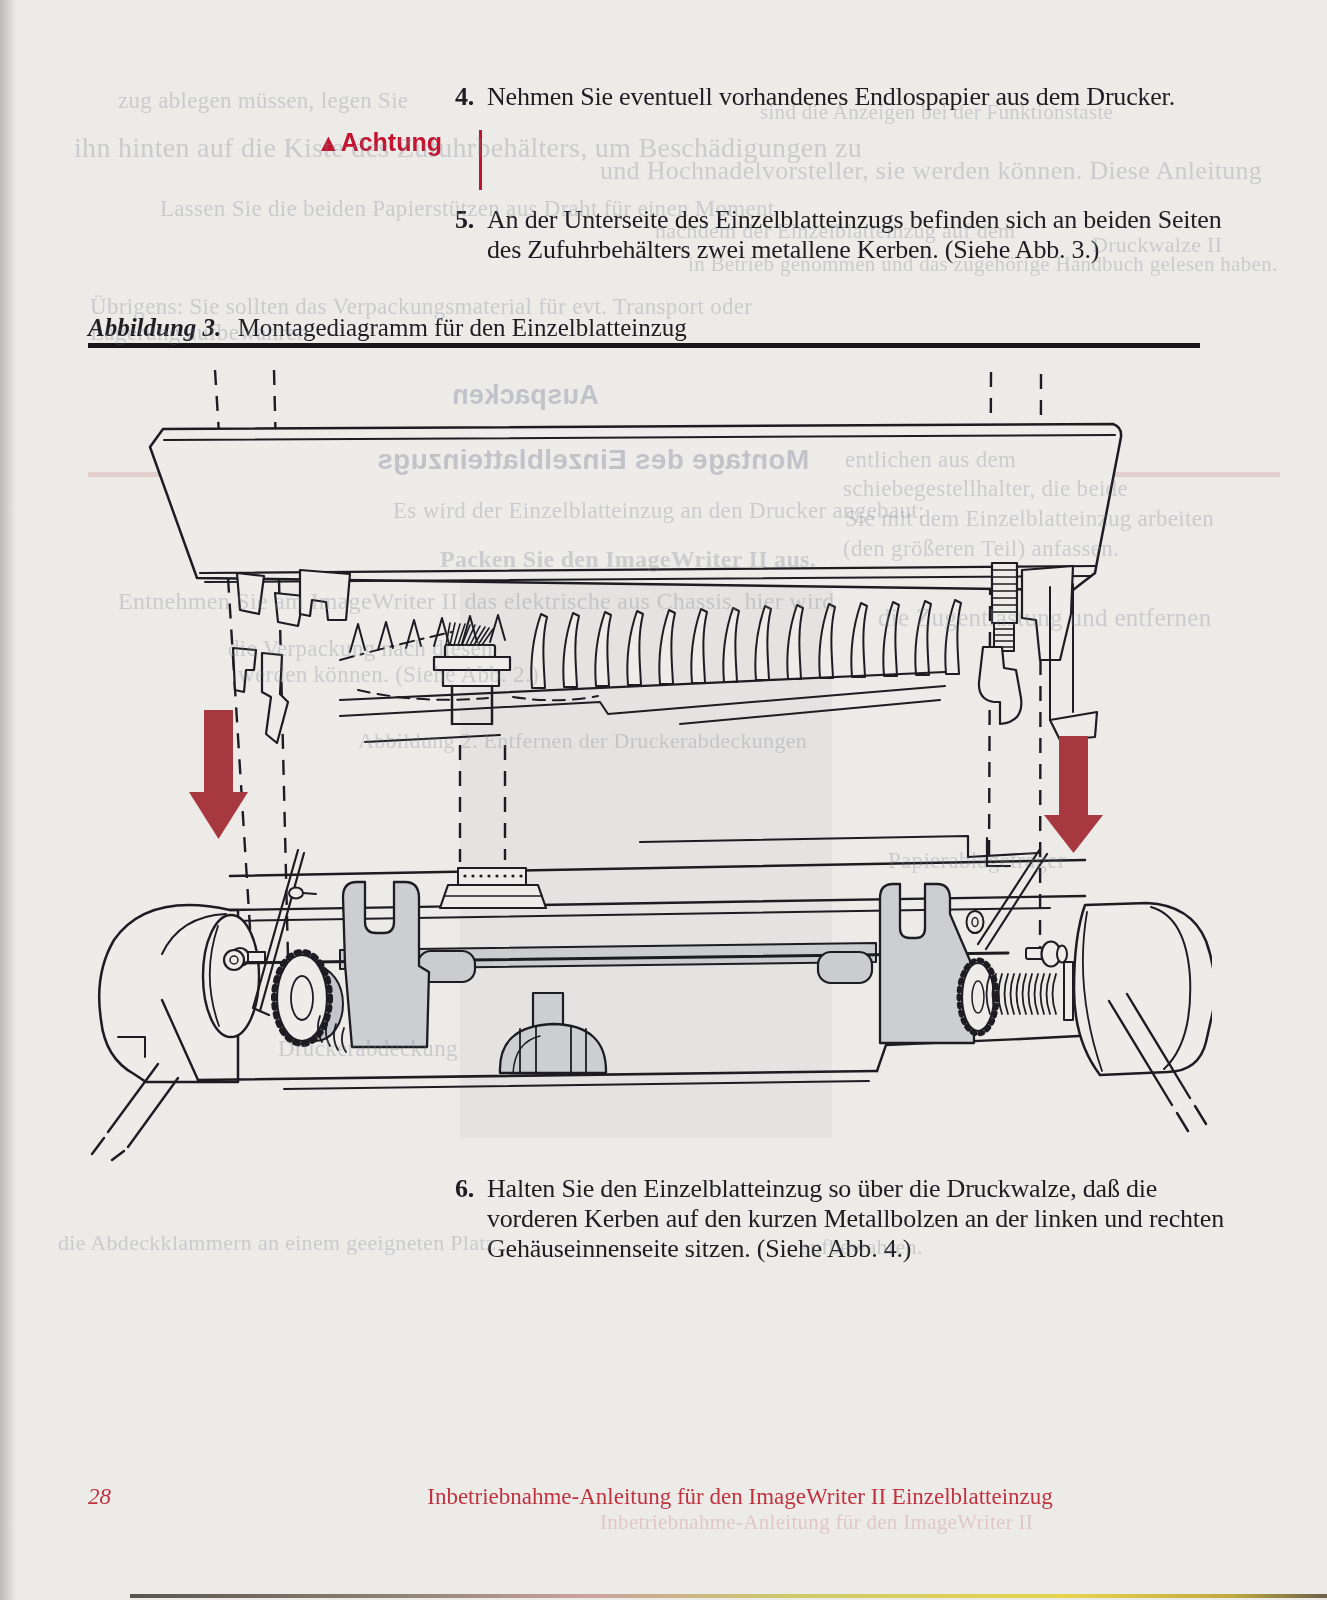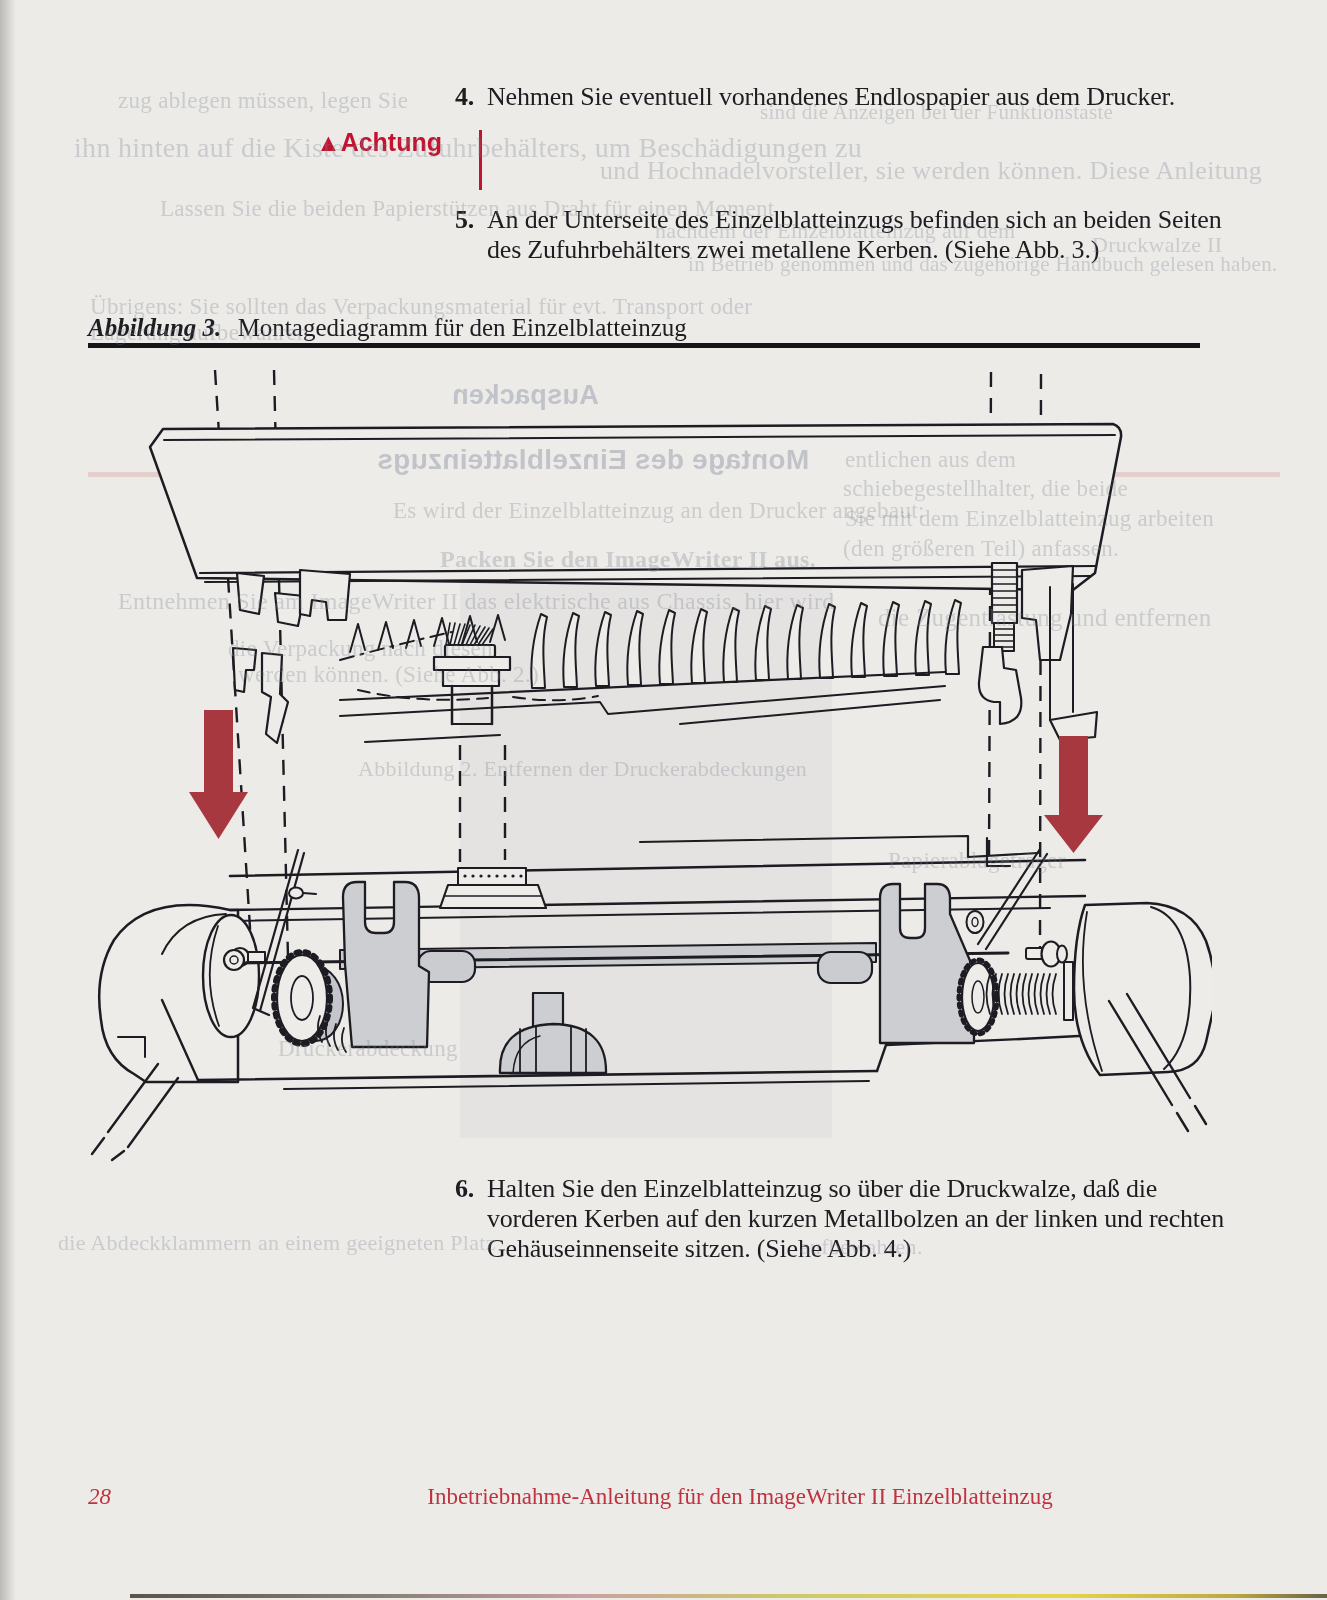--- a/index.html
+++ b/index.html
@@ -274,22 +274,23 @@
       <div class="ghost" style="left: 393px; top: 498px; font-size: 23px;">Es wird der Einzelblatteinzug an den Drucker angebaut:</div>
       <div class="ghost" style="left: 440px; top: 546px; font-size: 24px; font-weight: 600;">Packen Sie den ImageWriter II aus.</div>
       <div class="ghost" style="left: 118px; top: 588px; font-size: 24px;">Entnehmen Sie am ImageWriter II das elektrische aus Chassis, hier wird</div>
       <div class="ghost" style="left: 845px; top: 447px; font-size: 23px;">entlichen aus dem</div>
       <div class="ghost" style="left: 843px; top: 476px; font-size: 23px;">schiebegestellhalter, die beide</div>
       <div class="ghost" style="left: 845px; top: 506px; font-size: 23px;">Sie mit dem Einzelblatteinzug arbeiten</div>
       <div class="ghost" style="left: 843px; top: 536px; font-size: 23px;">(den größeren Teil) anfassen.</div>
       <div class="ghost" style="left: 878px; top: 604px; font-size: 25px;">die Zugentlastung und entfernen</div>
       <div class="ghost" style="left: 228px; top: 636px; font-size: 23px;">die Verpackung nach diesen</div>
       <div class="ghost" style="left: 238px; top: 662px; font-size: 23px;">werden können. (Siehe Abb. 2.)</div>
-      <div class="ghost" style="left: 358px; top: 728px; font-size: 22px; margin-top: 28px;">Abbildung 2.  Entfernen der Druckerabdeckungen</div>
+      <div class="ghost" style="left: 358px; top: 728px; font-size: 22px;">Abbildung 2.  Entfernen der Druckerabdeckungen</div>
       <div class="ghost" style="left: 888px; top: 848px; font-size: 23px;">Papierablageträger</div>
       <div class="ghost" style="left: 278px; top: 1000px; font-size: 23px; margin-top: 36px;">Druckerabdeckung</div>
       <div class="ghost" style="left: 58px; top: 1230px; font-size: 22px;">die Abdeckklammern an einem geeigneten Platz</div>
       <div class="ghost" style="left: 800px; top: 1234px; font-size: 22px;">aufbewahren.</div>
+      <div class="ghost red" style="left: 600px; top: 1510px; font-size: 21px;">Inbetriebnahme-Anleitung für den ImageWriter II</div>
     </div>
 
   <div class="edge-left"></div>
   <div class="edge-bottom"></div>
 </div>
 
 </body></html>

